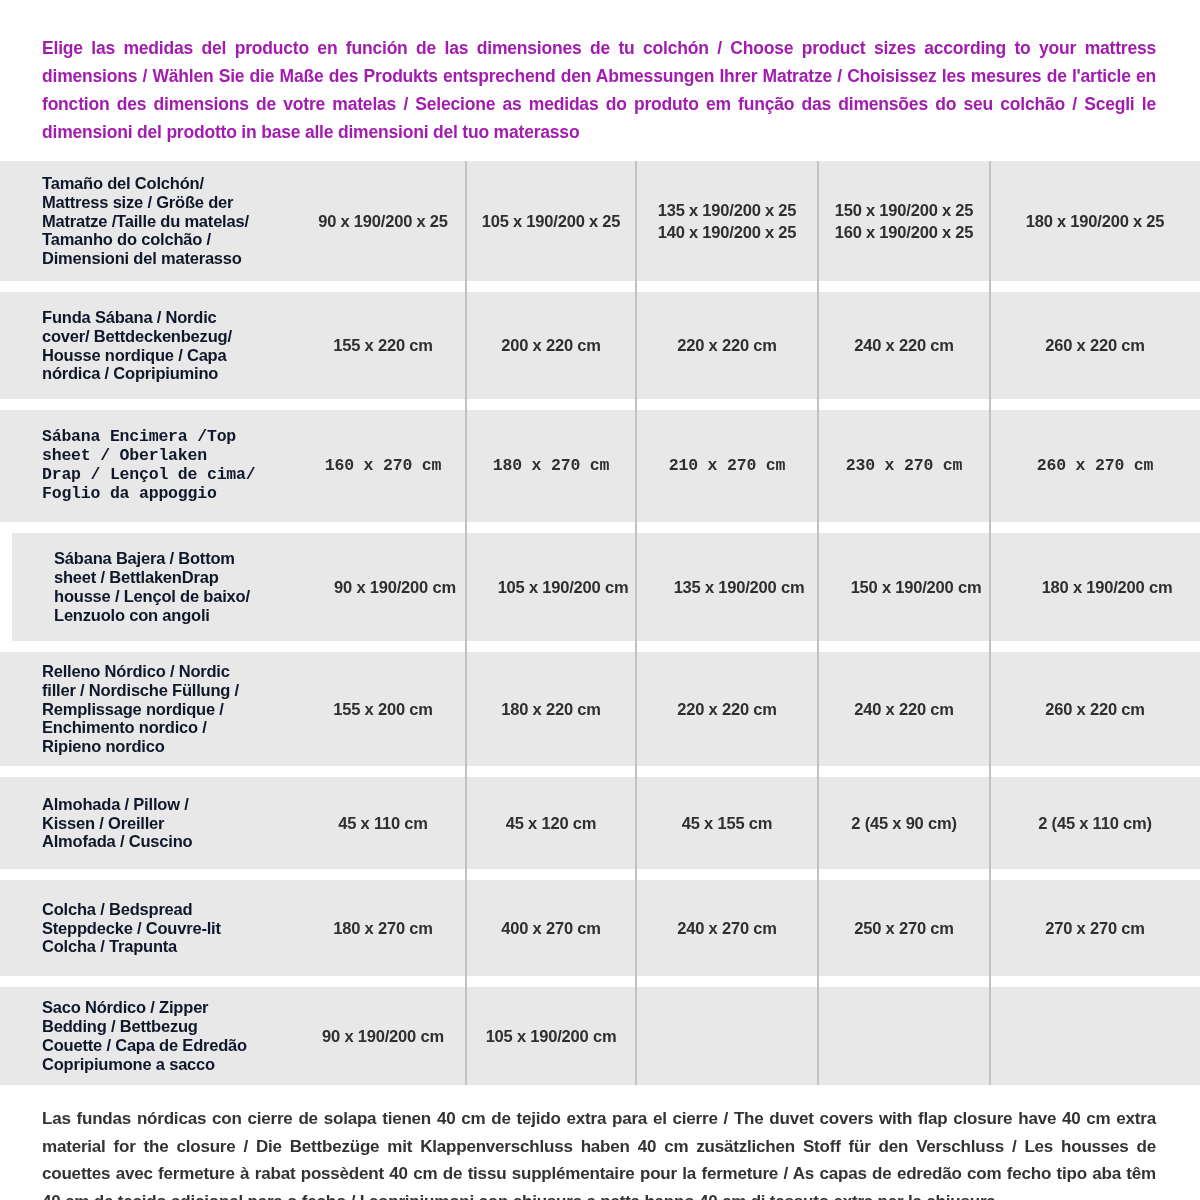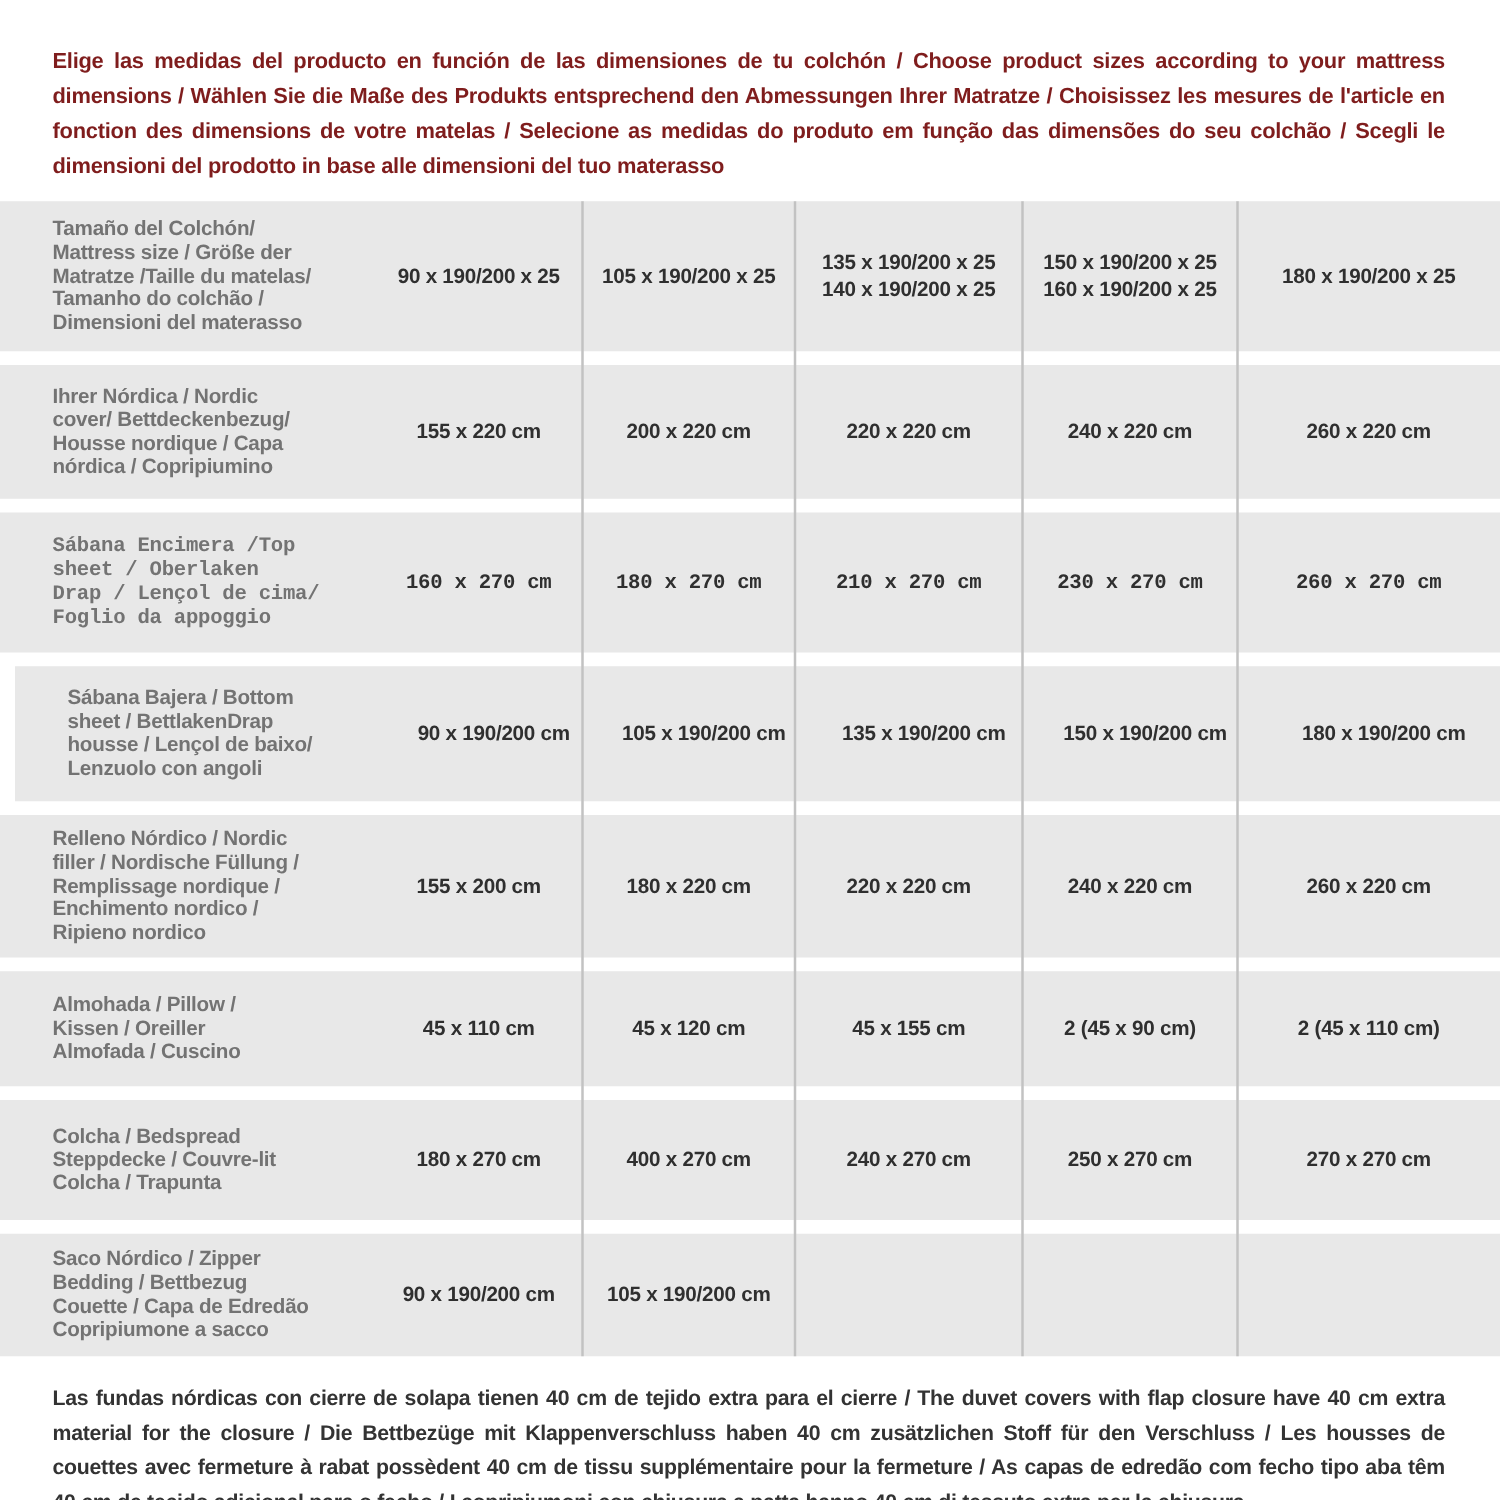--- a/index.html
+++ b/index.html
@@ -14,41 +14,41 @@
     background: #ffffff;
     overflow: hidden;
     position: relative;
     box-sizing: border-box;
   }
   .intro {
     margin: 34px 44px 0 42px;
     font-size: 17.5px;
     font-weight: bold;
     line-height: 1.6;
-    color: #7f1d1d;
+    color: #a21caf;
     text-align: justify;
     letter-spacing: -0.2px;
   }
   .size-table {
     position: relative;
     margin-top: 15px;
   }
   .t-row {
     display: grid;
     grid-template-columns: 300px 166px 170px 182px 172px 210px;
     background: #e8e8e8;
     margin-bottom: 11px;
     align-items: center;
   }
   .label-cell {
     padding-left: 42px;
     padding-right: 6px;
     font-size: 16.5px;
     font-weight: bold;
-    color: #737373;
+    color: #0f172a;
     line-height: 1.14;
     white-space: pre-line;
     letter-spacing: -0.2px;
   }
   .value-cell {
     display: flex;
     align-items: center;
     justify-content: center;
     height: 100%;
     font-size: 16.5px;
@@ -112,21 +112,21 @@
       <div class="value-cell">90 x 190/200 x 25</div>
       <div class="value-cell">105 x 190/200 x 25</div>
       <div class="value-cell">135 x 190/200 x 25
 140 x 190/200 x 25</div>
       <div class="value-cell">150 x 190/200 x 25
 160 x 190/200 x 25</div>
       <div class="value-cell">180 x 190/200 x 25</div>
     </div>
 
     <div class="t-row r1">
-      <div class="label-cell">Ihrer Nórdica /  Nordic
+      <div class="label-cell">Funda Sábana /  Nordic
 cover/ Bettdeckenbezug/
 Housse nordique  / Capa
 nórdica / Copripiumino</div>
       <div class="value-cell">155 x 220 cm</div>
       <div class="value-cell">200 x 220 cm</div>
       <div class="value-cell">220 x 220 cm</div>
       <div class="value-cell">240 x 220 cm</div>
       <div class="value-cell">260 x 220 cm</div>
     </div>
 

